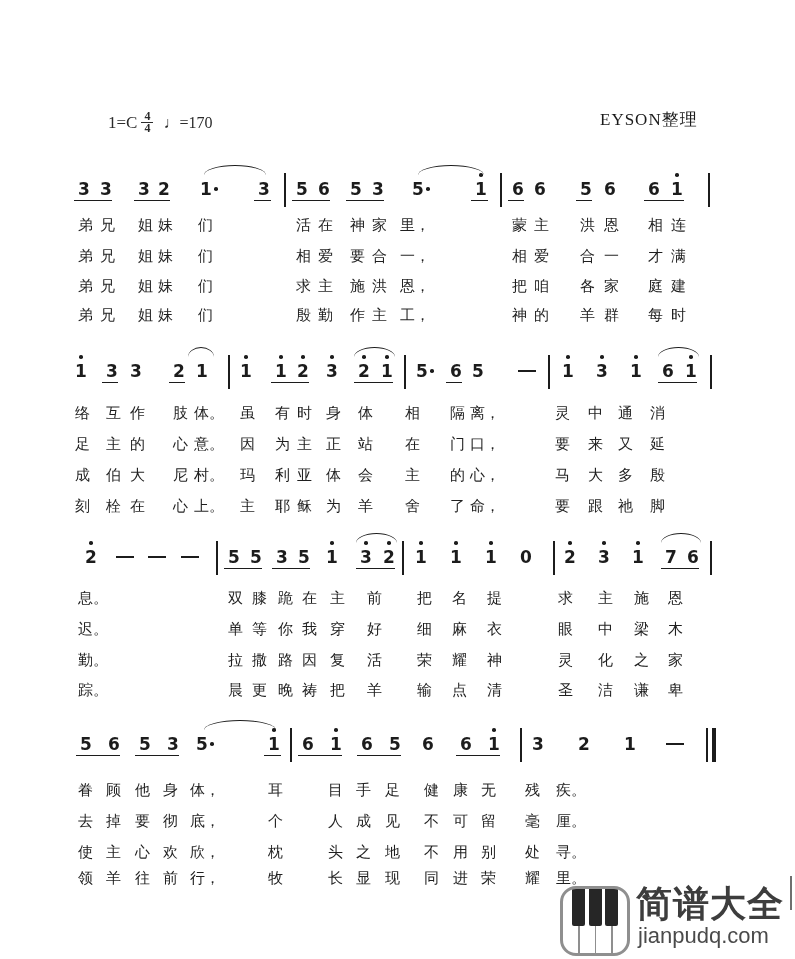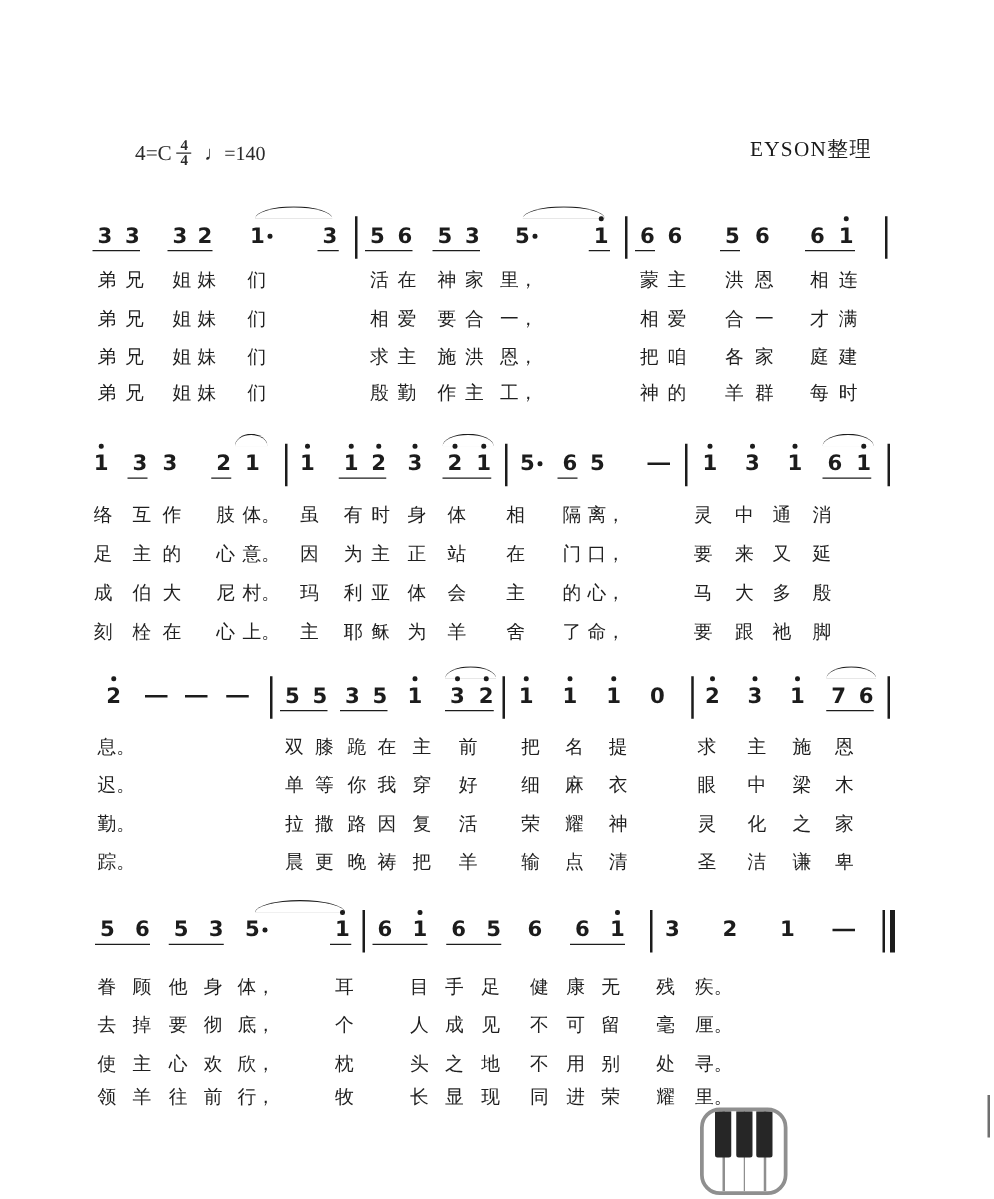--- a/index.html
+++ b/index.html
@@ -39,21 +39,21 @@
   .logo-url{font-size:22px;color:#4a4a4a;line-height:24px;margin-left:2px;}
   .artifact{position:absolute;left:790px;top:876px;width:1.5px;height:34px;background:#6f6f6f;}
 </style>
 </head>
 <body>
 
 <div class="page">
 
 
   <div class="keysig">
-    <span>4=C</span><span class="frac"><span class="num">4</span><span class="den">4</span></span><span class="tempo"><span>♩</span><span>=140</span></span>
+    <span>1=C</span><span class="frac"><span class="num">4</span><span class="den">4</span></span><span class="tempo"><span>♩</span><span>=170</span></span>
   </div>
 
   <div class="credit">EYSON整理</div>
 
   <div class="score">
       <div class="digit" style="left: 78px; top: 179px;">3</div>
       <div class="digit" style="left: 100px; top: 179px;">3</div>
       <div class="digit" style="left: 138px; top: 179px;">3</div>
       <div class="digit" style="left: 158px; top: 179px;">2</div>
       <div class="digit" style="left: 200px; top: 179px;">1</div>
@@ -453,17 +453,21 @@
 
   <div class="watermark">
     <div class="logo-icon">
       <span class="wkey" style="left:15px"></span>
       <span class="wkey" style="left:31.5px"></span>
       <span class="wkey" style="left:48px"></span>
       <span class="bkey" style="left:9px"></span>
       <span class="bkey" style="left:25.5px"></span>
       <span class="bkey" style="left:42px"></span>
     </div>
+    <div class="logo-text">
+      <div class="logo-name">简谱大全</div>
+      <div class="logo-url">jianpudq.com</div>
+    </div>
   </div>
 
   <div class="artifact"></div>
 
 </div>
 
 </body></html>

